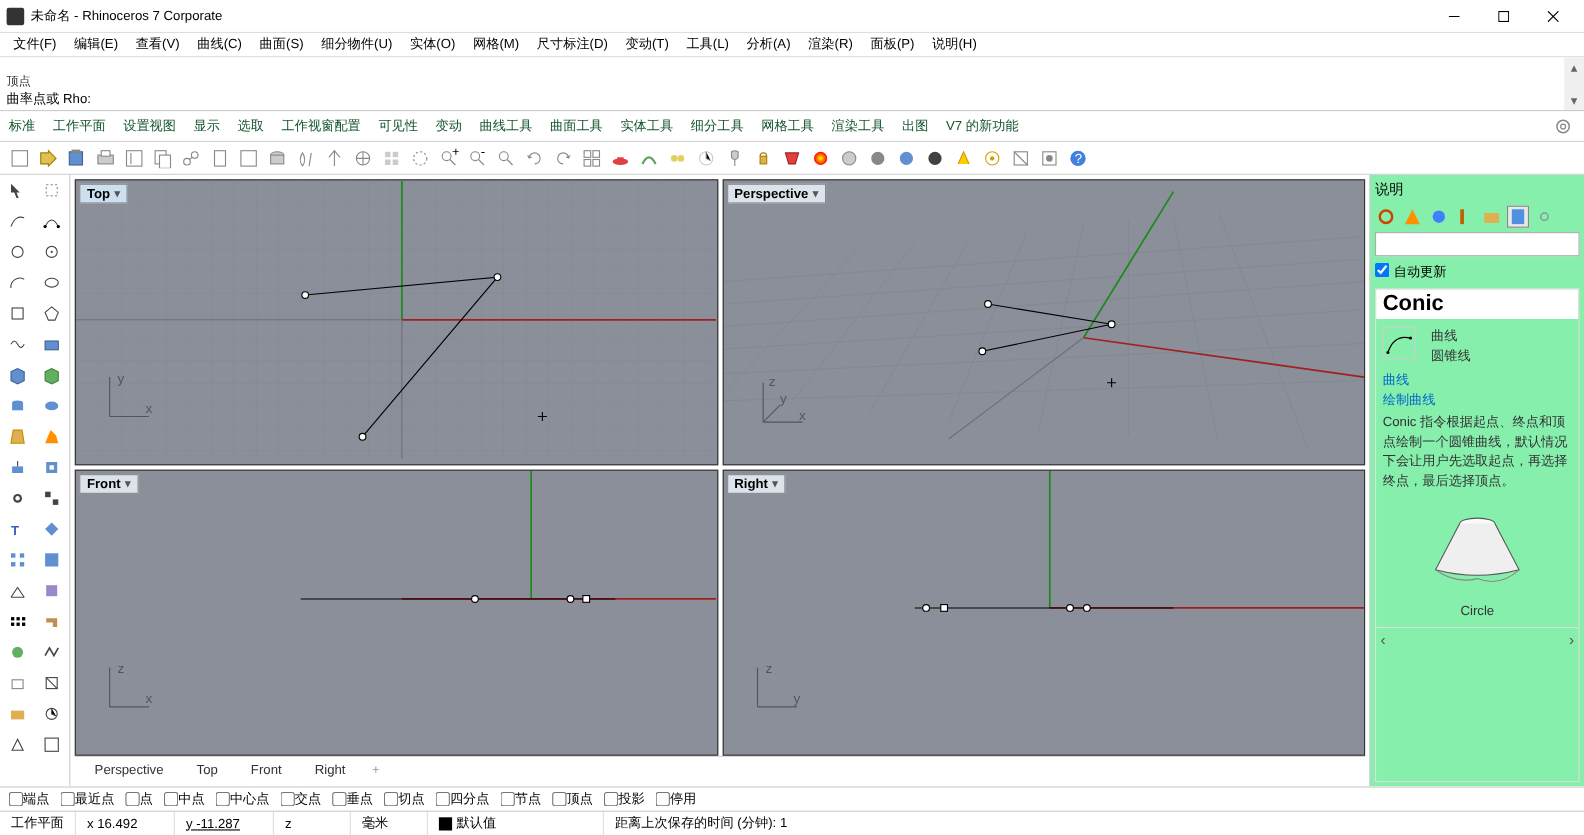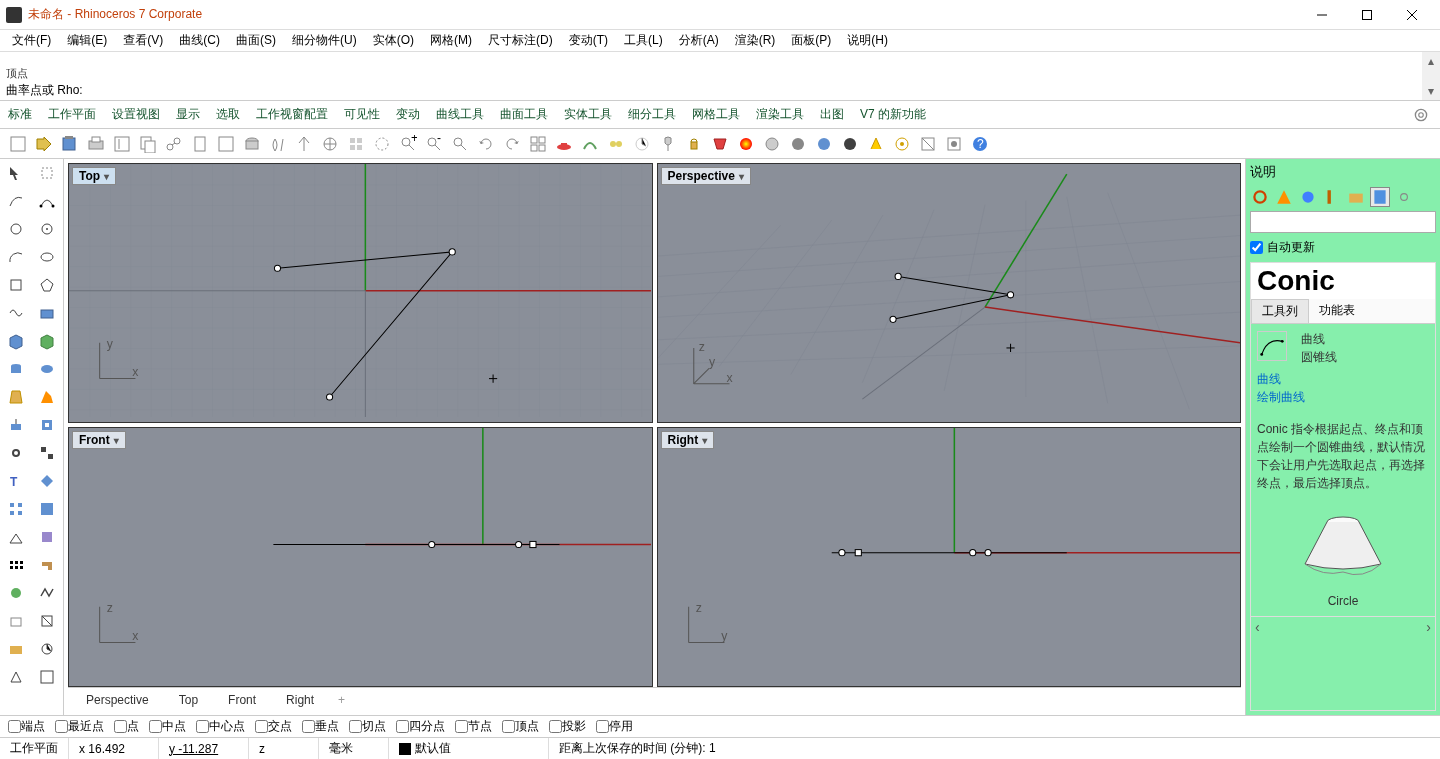--- a/index.html
+++ b/index.html
@@ -1,19 +1,19 @@
 <!DOCTYPE html>
 <html><head>
 <meta charset="utf-8">
 <style>
 * { margin: 0; padding: 0; box-sizing: border-box; font-family: "Microsoft YaHei", sans-serif; font-size: 12px; }
 body { width: 1440px; height: 759px; background: #f0f0f0; display: flex; flex-direction: column; overflow: hidden; }
 .title-bar { height: 30px; background: #fff; display: flex; align-items: center; padding: 0 6px; border-bottom: 1px solid #ddd; }
 .title-bar .logo { width: 16px; height: 16px; background: #333; margin-right: 6px; border-radius: 2px; }
-.title-bar .title { flex: 1; color: #c2410c; }
+.title-bar .title { flex: 1; color: #000000; }
 .title-bar .win-btn { width: 45px; height: 28px; display: flex; align-items: center; justify-content: center; cursor: pointer; }
 .title-bar .win-btn svg { width: 10px; height: 10px; }
 .menu-bar { height: 22px; background: #fff; display: flex; align-items: flex-end; padding: 0 6px; border-bottom: 1px solid #ddd; gap: 4px; position: relative;}
 .menu-bar .menu-item { padding: 2px 6px; cursor: pointer; color: #000; }
 .cmd-area { background: #fff; border-bottom: 1px solid #ccc; display: flex; flex-direction: column; position: relative; }
 .cmd-line { font-size: 11px; padding: 1px 6px 0px 6px; color: #333; }
 .cmd-input-line { font-size: 12px; padding: 1px 6px; display: flex; align-items: center; }
 .cmd-input-line input { border: none; outline: none; flex: 1; font-size: 12px; margin-left: 2px; }
 .cmd-scroll { position: absolute; right: 0; top: 0; width: 18px; height: 100%; background: #f0f0f0; display: flex; flex-direction: column; justify-content: space-between; }
 .cmd-scroll .arr { height: 18px; display:flex; align-items:center; justify-content:center; color:#666; }
@@ -33,23 +33,23 @@
 .vp-label { position: absolute; top: 3px; left: 3px; background: #dde3eb; border: 1px solid #888; padding: 1px 6px; font-size: 12px; font-weight: bold; display: flex; align-items: center; gap: 4px; cursor: pointer; z-index: 10; }
 .vp-label .dd { font-size: 10px; color: #555; }
 .vp-tabs { height: 24px; background: #fff; border-top: 1px solid #ccc; display: flex; align-items: center; padding: 0 4px; gap: 2px; }
 .vp-tabs .vp-tab { padding: 2px 14px; cursor: pointer; color: #333; }
 .vp-tabs .plus { color: #999; cursor: pointer; padding: 2px 8px; }
 .right-panel { width: 195px; background: #86efac; border-left: 1px solid #ccc; display: flex; flex-direction: column; padding: 4px; }
 .right-panel-tabrow { display: flex; gap: 4px; margin-bottom: 4px; align-items: center; }
 .right-panel-tabrow .ptab { width: 20px; height: 20px; display: flex; align-items: center; justify-content: center; cursor: pointer; border: 1px solid transparent;}
 .right-panel-tabrow .ptab.active { border: 1px solid #888; background: #e8e8e8; }
 .right-search { width: 100%; height: 22px; border: 1px solid #aaa; margin-bottom: 6px;}
-.right-check { display: flex; align-items: center; gap: 4px; margin-bottom: 6px; }
+.right-check { display: flex; align-items: flex-start; gap: 4px; margin-bottom: 6px; }
 .help-box { border: 1px solid #ddd; flex: 1; display: flex; flex-direction: column; overflow: hidden; position: relative; }
-.help-title { font-size: 28px; font-weight: bold; padding: 2px 6px; background: #fff; }
+.help-title { font-size: 20px; font-weight: bold; padding: 2px 6px; background: #fff; }
 .help-tabs { display: flex; border-bottom: 1px solid #ccc; background: #fafafa;}
 .help-tabs .htab { padding: 3px 10px; cursor: pointer; font-size: 12px; }
 .help-tabs .htab.active { background: #e8e8e8; border: 1px solid #ccc; border-bottom: none;}
 .help-content { padding: 6px; font-size: 12px; line-height: 1.5; color: #333; overflow: auto; }
 .help-content .icon-small { display:inline-block; width: 30px; height:30px; border:1px solid #ccc; margin-bottom:4px;}
 .help-content .link { color: #0066cc; cursor: pointer; }
 .help-circle-img { width: 100px; height: 80px; margin: 10px auto; display:block;}
 .help-scroll-bottom { display:flex; align-items:center; justify-content:space-between; padding:2px 4px; border-top:1px solid #ddd;}
 .help-scroll-bottom .arr { cursor:pointer; font-size:14px; color:#555;}
 .osnap-row { height: 22px; background: #fff; border-top: 1px solid #ccc; display: flex; align-items: center; padding: 0 8px; gap: 10px; }
@@ -760,41 +760,37 @@
           </svg>
         </div>
     </div>
     <input class="right-search" type="text" style="">
     <label class="right-check">
       <input type="checkbox" checked="" style="">
       <span>自动更新</span>
     </label>
     <div class="help-box">
       <div class="help-title">Conic</div>
-      <div class="help-tabs">
-        <div class="htab active">工具列</div>
-        <div class="htab">功能表</div>
-      </div>
       <div class="help-content">
         <div style="display:flex; align-items:center; gap:14px; margin-bottom:4px;">
           <div class="icon-small">
             <svg viewBox="0 0 30 30">
                 <path d="M4 24 Q 10 6 26 10" fill="none" stroke="#000" stroke-width="1.2"></path>
                 <circle cx="4" cy="24" r="1.5" fill="#000"></circle>
                 <circle cx="26" cy="10" r="1.5" fill="#000"></circle>
               </svg>
           </div>
           <div>
             <div>曲线</div>
             <div>圆锥线</div>
           </div>
         </div>
         <div class="link">曲线</div>
         <div class="link">绘制曲线</div>
-        <div style="margin-top:14px;">Conic 指令根据起点、终点和顶点绘制一个圆锥曲线，默认情况下会让用户先选取起点，再选择终点，最后选择顶点。</div>
+        <div style="margin-top:2px;">Conic 指令根据起点、终点和顶点绘制一个圆锥曲线，默认情况下会让用户先选取起点，再选择终点，最后选择顶点。</div>
         <svg class="help-circle-img" viewBox="0 0 100 80">
           <ellipse cx="50" cy="20" rx="16" ry="5" fill="#fafafa" stroke="#555"></ellipse>
           <path d="M34 20 L12 62 Q50 72 88 62 L66 20" fill="#efefef" stroke="#555"></path>
           <path d="M12 62 Q30 75 50 70 Q70 78 88 62" fill="none" stroke="#888"></path>
         </svg>
         <div style="text-align:center;">Circle</div>
       </div>
       <div class="help-scroll-bottom">
         <span class="arr">‹</span>
         <span class="arr">›</span>

